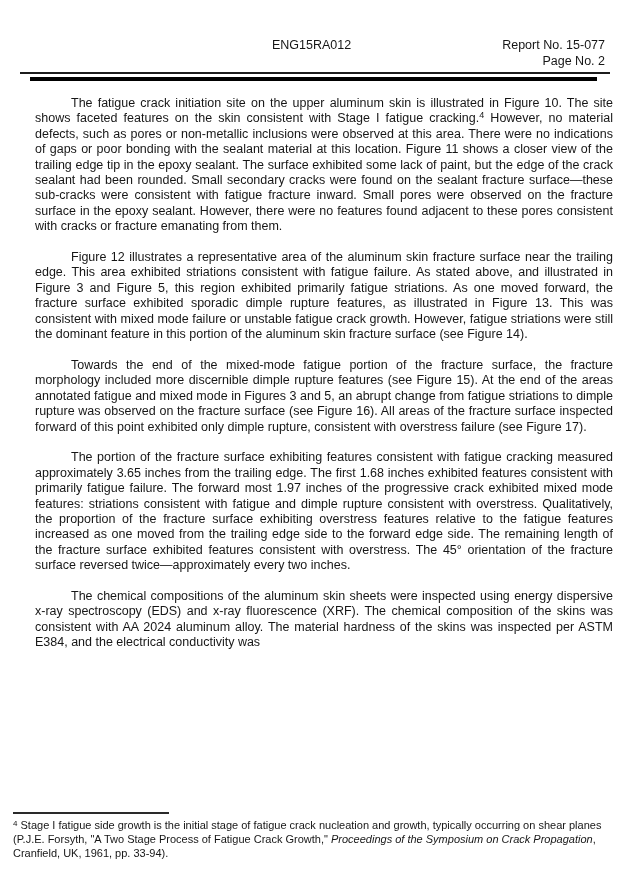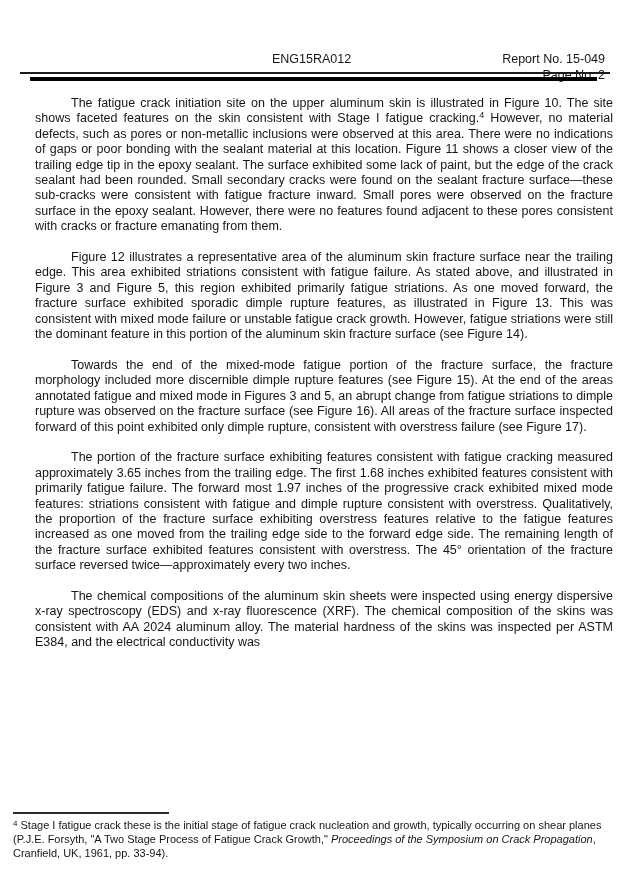--- a/index.html
+++ b/index.html
@@ -13,21 +13,20 @@
     color: #161616;
   }
 
   
   .hdr {
     position: absolute;
     top: 37px; left: 18px; right: 18px;
     height: 36px;
     font-size: 12.5px;
     line-height: 16px;
-    margin-top: 14px;
   }
   .hdr-center {
     position: absolute;
     left: 0; right: 0; top: 0;
     text-align: center;
   }
   .hdr-right {
     position: absolute;
     right: 0; top: 0;
     text-align: right;
@@ -84,32 +83,32 @@
   }
 </style>
 </head>
 <body>
 
 <div class="page">
 
   <div class="hdr">
     <div class="hdr-center">ENG15RA012</div>
     <div class="hdr-right">
-      <div>Report No. 15-049</div>
+      <div>Report No. 15-077</div>
       <div>Page No. 2</div>
     </div>
   </div>
 
   <div class="rule-thin"></div>
   <div class="rule-thick"></div>
 
   <div class="content" id="paragraphs">
       <p><span>The fatigue crack initiation site on the upper aluminum skin is illustrated in Figure 10. The site shows faceted features on the skin consistent with Stage I fatigue cracking.</span><sup>4</sup><span> However, no material defects, such as pores or non-metallic inclusions were observed at this area. There were no indications of gaps or poor bonding with the sealant material at this location. Figure 11 shows a closer view of the trailing edge tip in the epoxy sealant. The surface exhibited some lack of paint, but the edge of the crack sealant had been rounded. Small secondary cracks were found on the sealant fracture surface—these sub-cracks were consistent with fatigue fracture inward. Small pores were observed on the fracture surface in the epoxy sealant. However, there were no features found adjacent to these pores consistent with cracks or fracture emanating from them.</span></p>
       <p><span>Figure 12 illustrates a representative area of the aluminum skin fracture surface near the trailing edge. This area exhibited striations consistent with fatigue failure. As stated above, and illustrated in Figure 3 and Figure 5, this region exhibited primarily fatigue striations. As one moved forward, the fracture surface exhibited sporadic dimple rupture features, as illustrated in Figure 13. This was consistent with mixed mode failure or unstable fatigue crack growth. However, fatigue striations were still the dominant feature in this portion of the aluminum skin fracture surface (see Figure 14).</span></p>
       <p><span>Towards the end of the mixed-mode fatigue portion of the fracture surface, the fracture morphology included more discernible dimple rupture features (see Figure 15). At the end of the areas annotated fatigue and mixed mode in Figures 3 and 5, an abrupt change from fatigue striations to dimple rupture was observed on the fracture surface (see Figure 16). All areas of the fracture surface inspected forward of this point exhibited only dimple rupture, consistent with overstress failure (see Figure 17).</span></p>
       <p><span>The portion of the fracture surface exhibiting features consistent with fatigue cracking measured approximately 3.65 inches from the trailing edge. The first 1.68 inches exhibited features consistent with primarily fatigue failure. The forward most 1.97 inches of the progressive crack exhibited mixed mode features: striations consistent with fatigue and dimple rupture consistent with overstress. Qualitatively, the proportion of the fracture surface exhibiting overstress features relative to the fatigue features increased as one moved from the trailing edge side to the forward edge side. The remaining length of the fracture surface exhibited features consistent with overstress. The 45° orientation of the fracture surface reversed twice—approximately every two inches.</span></p>
       <p><span>The chemical compositions of the aluminum skin sheets were inspected using energy dispersive x-ray spectroscopy (EDS) and x-ray fluorescence (XRF). The chemical composition of the skins was consistent with AA 2024 aluminum alloy. The material hardness of the skins was inspected per ASTM E384, and the electrical conductivity was</span></p>
     </div>
 
   <div class="fn-rule"></div>
-  <div class="fn-text" id="footnote"><sup>4</sup><span> Stage I fatigue crack these is the initial stage of fatigue crack nucleation and growth, typically occurring on shear planes (P.J.E. Forsyth, "A Two Stage Process of Fatigue Crack Growth," </span><i>Proceedings of the Symposium on Crack Propagation</i><span>, Cranfield, UK, 1961, pp. 33-94).</span></div>
+  <div class="fn-text" id="footnote"><sup>4</sup><span> Stage I fatigue side growth is the initial stage of fatigue crack nucleation and growth, typically occurring on shear planes (P.J.E. Forsyth, "A Two Stage Process of Fatigue Crack Growth," </span><i>Proceedings of the Symposium on Crack Propagation</i><span>, Cranfield, UK, 1961, pp. 33-94).</span></div>
 
 </div>
 
 </body></html>

